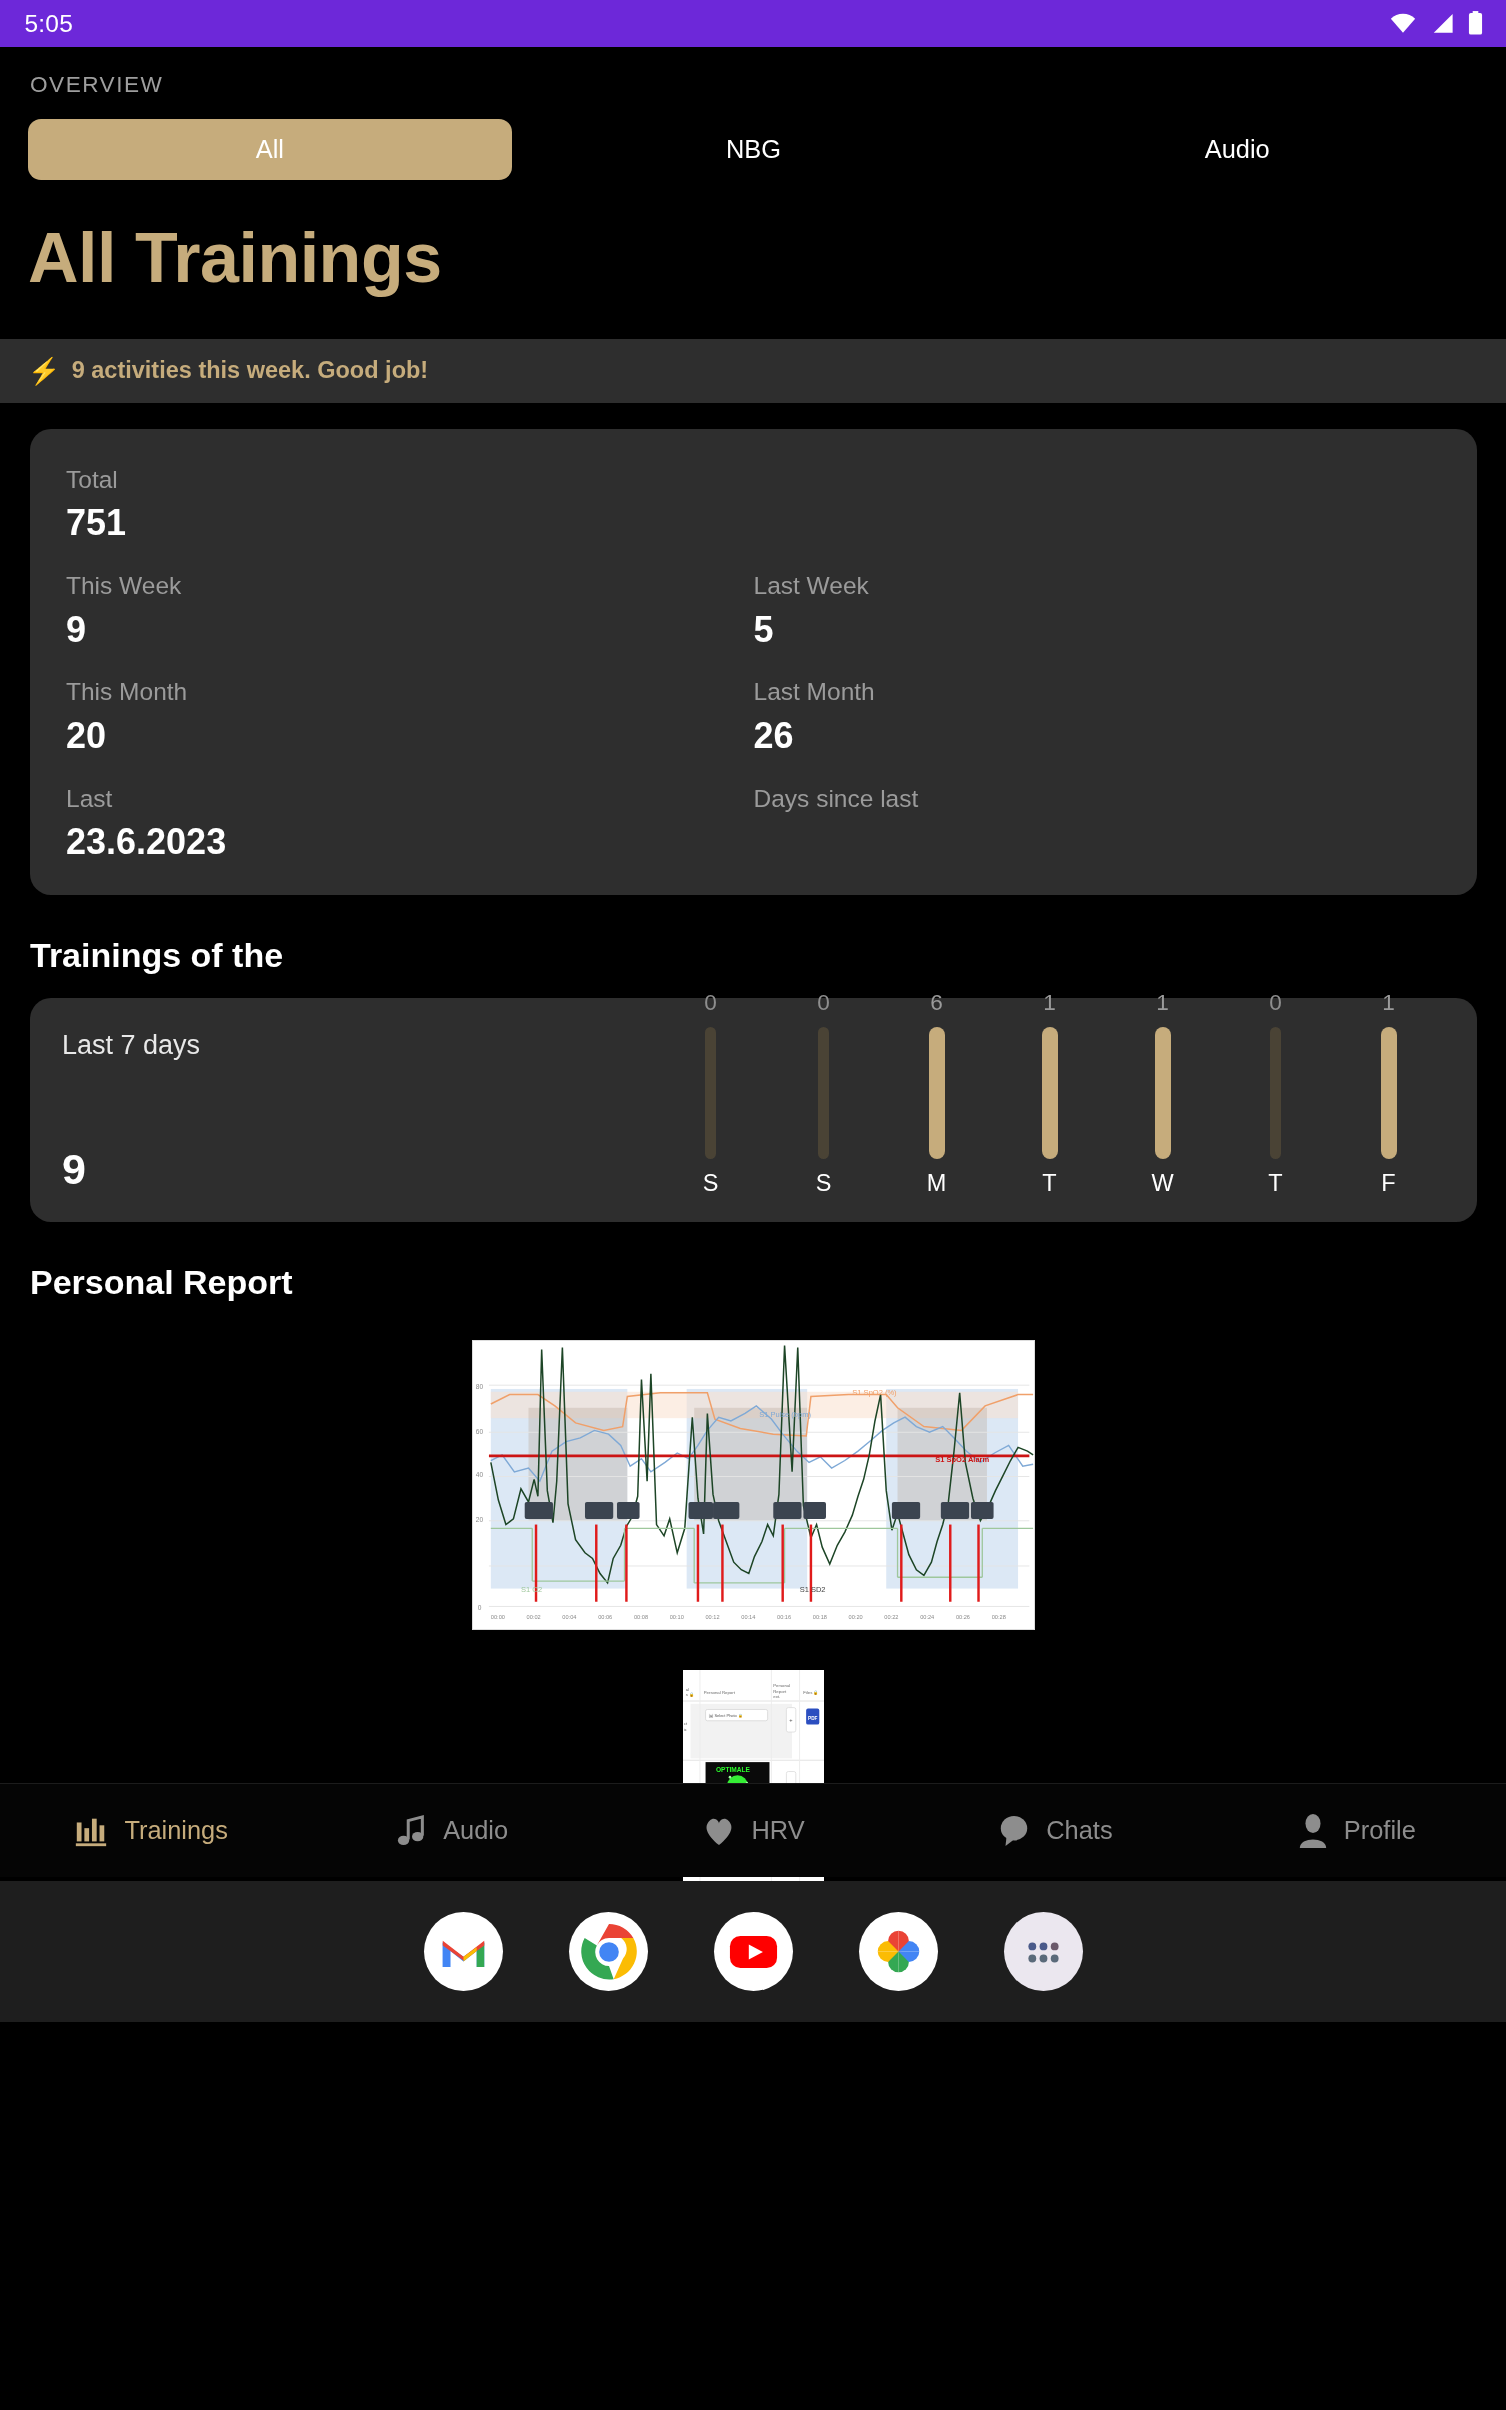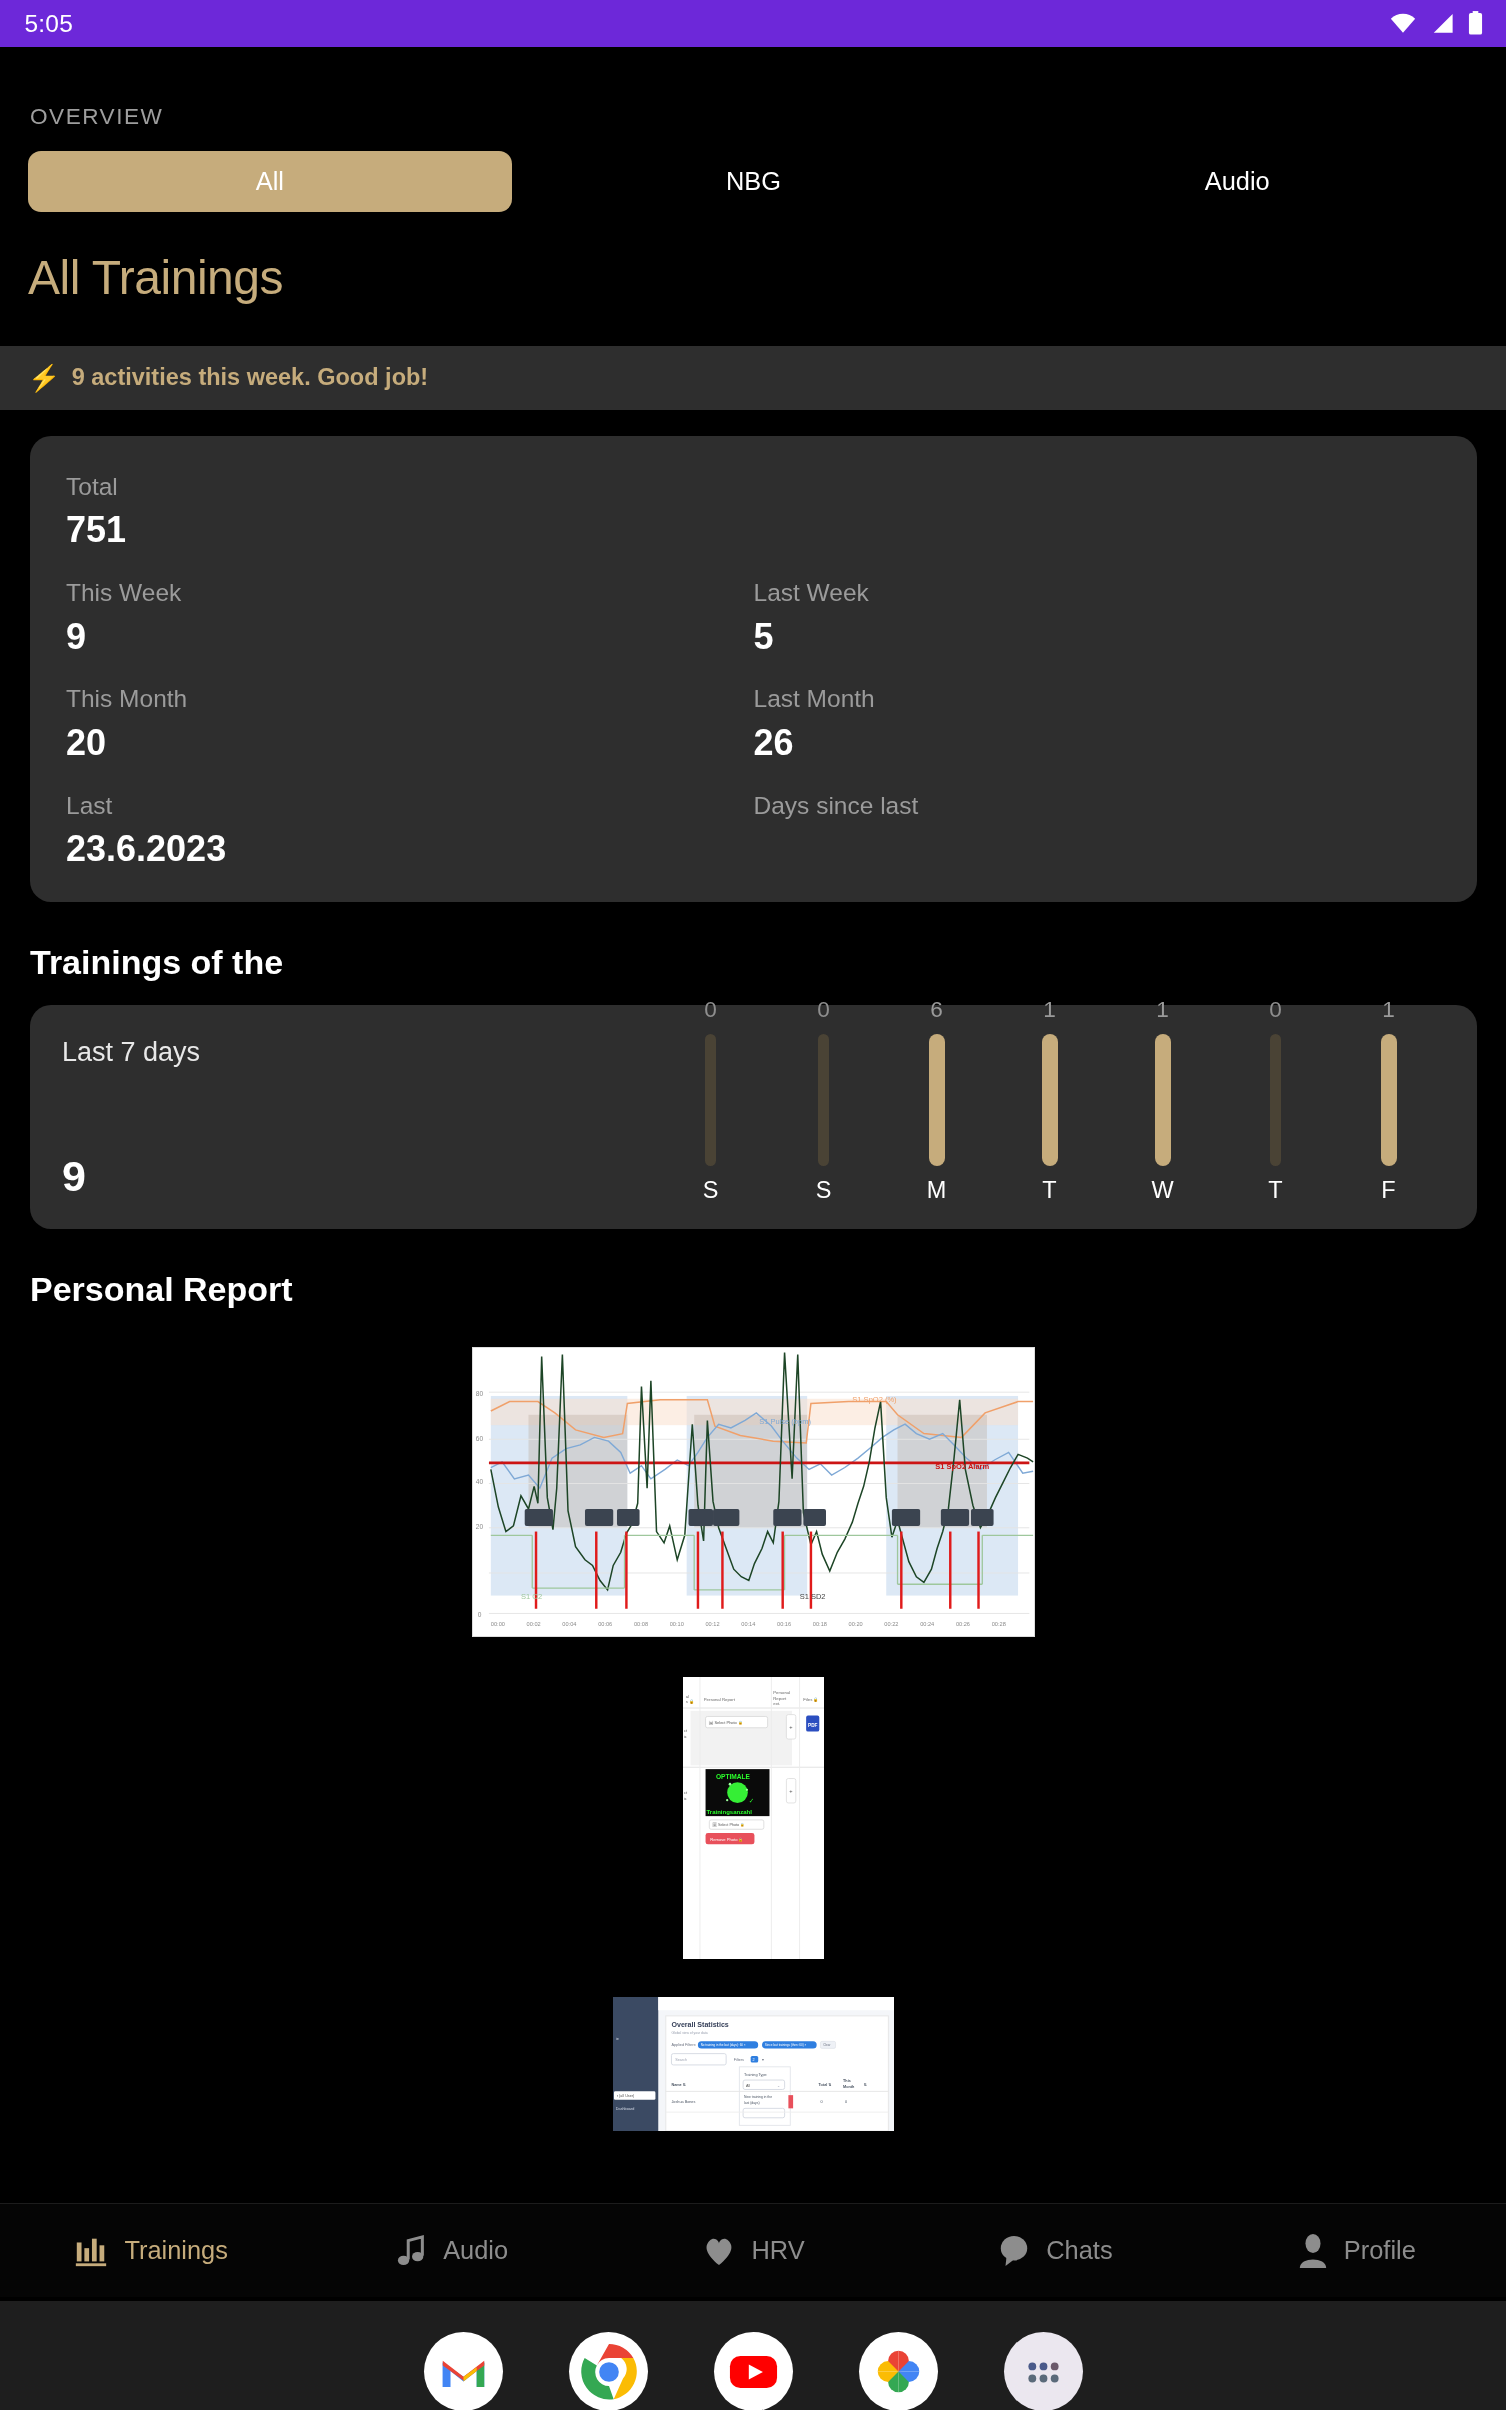--- a/index.html
+++ b/index.html
@@ -14,40 +14,40 @@
   
   .statusbar{
     height:47px; background:#6d28d9; display:flex; align-items:center;
     justify-content:space-between; padding:0 24.5px;
   }
   .statusbar .clock{ font-size:24.5px; color:#fff; letter-spacing:0.2px; }
   .sysicons{ display:flex; align-items:center; gap:13px; }
   .sysicons svg{ display:block; }
 
   
-  .app{ height:2222px; background:#000; position:relative; overflow:hidden;margin-top:32px; }
+  .app{ height:1834px; background:#000; position:relative; overflow:hidden; }
 
   .overview-label{
     font-size:22.6px; color:#9e9e9e; letter-spacing:1.5px;
     padding:24.5px 0 0 30px; font-weight:400;
   }
 
   
   .seg-tabs{
     display:flex; align-items:center; margin-top:21px; padding:0 28px; gap:0;
   }
   .seg-tab{
     flex:1; text-align:center; font-size:25.4px; color:#fff; padding:16px 0;
     border-radius:13px; cursor:pointer; font-weight:400;
   }
   .seg-tab.active{ background:#C6AC7C; color:#fff; }
 
   
   .page-title{
-    font-size:48px; font-weight:400; color:#C6AC7C;
+    font-size:70px; font-weight:700; color:#C6AC7C;
     padding:38px 0 0 28px; letter-spacing:-0.5px;
   }
 
   
   .banner{
     margin-top:41px; background:#2E2E2E; height:64px;
     display:flex; align-items:center; gap:11.3px; padding:0 28px;
   }
   .banner .bolt{ color:#C6AC7C; font-size:26px; line-height:1; }
   .banner .txt{ color:#C6AC7C; font-size:23.5px; font-weight:700; }

